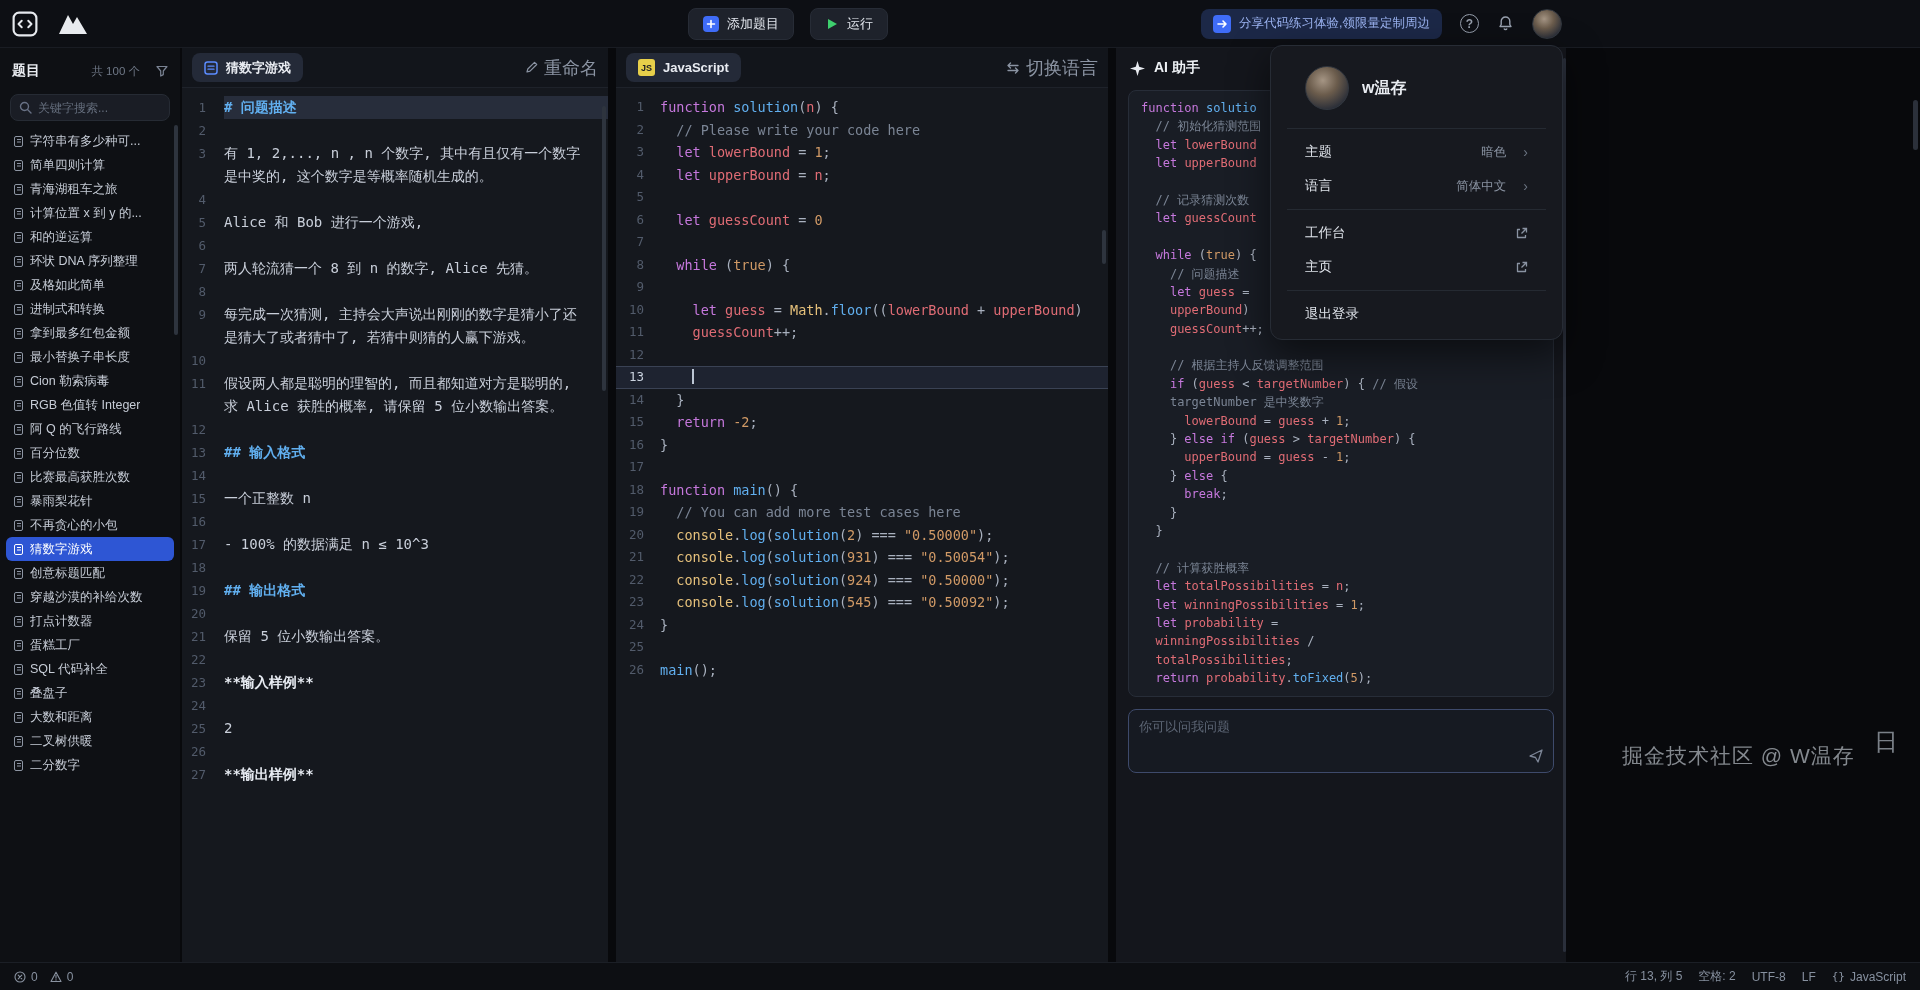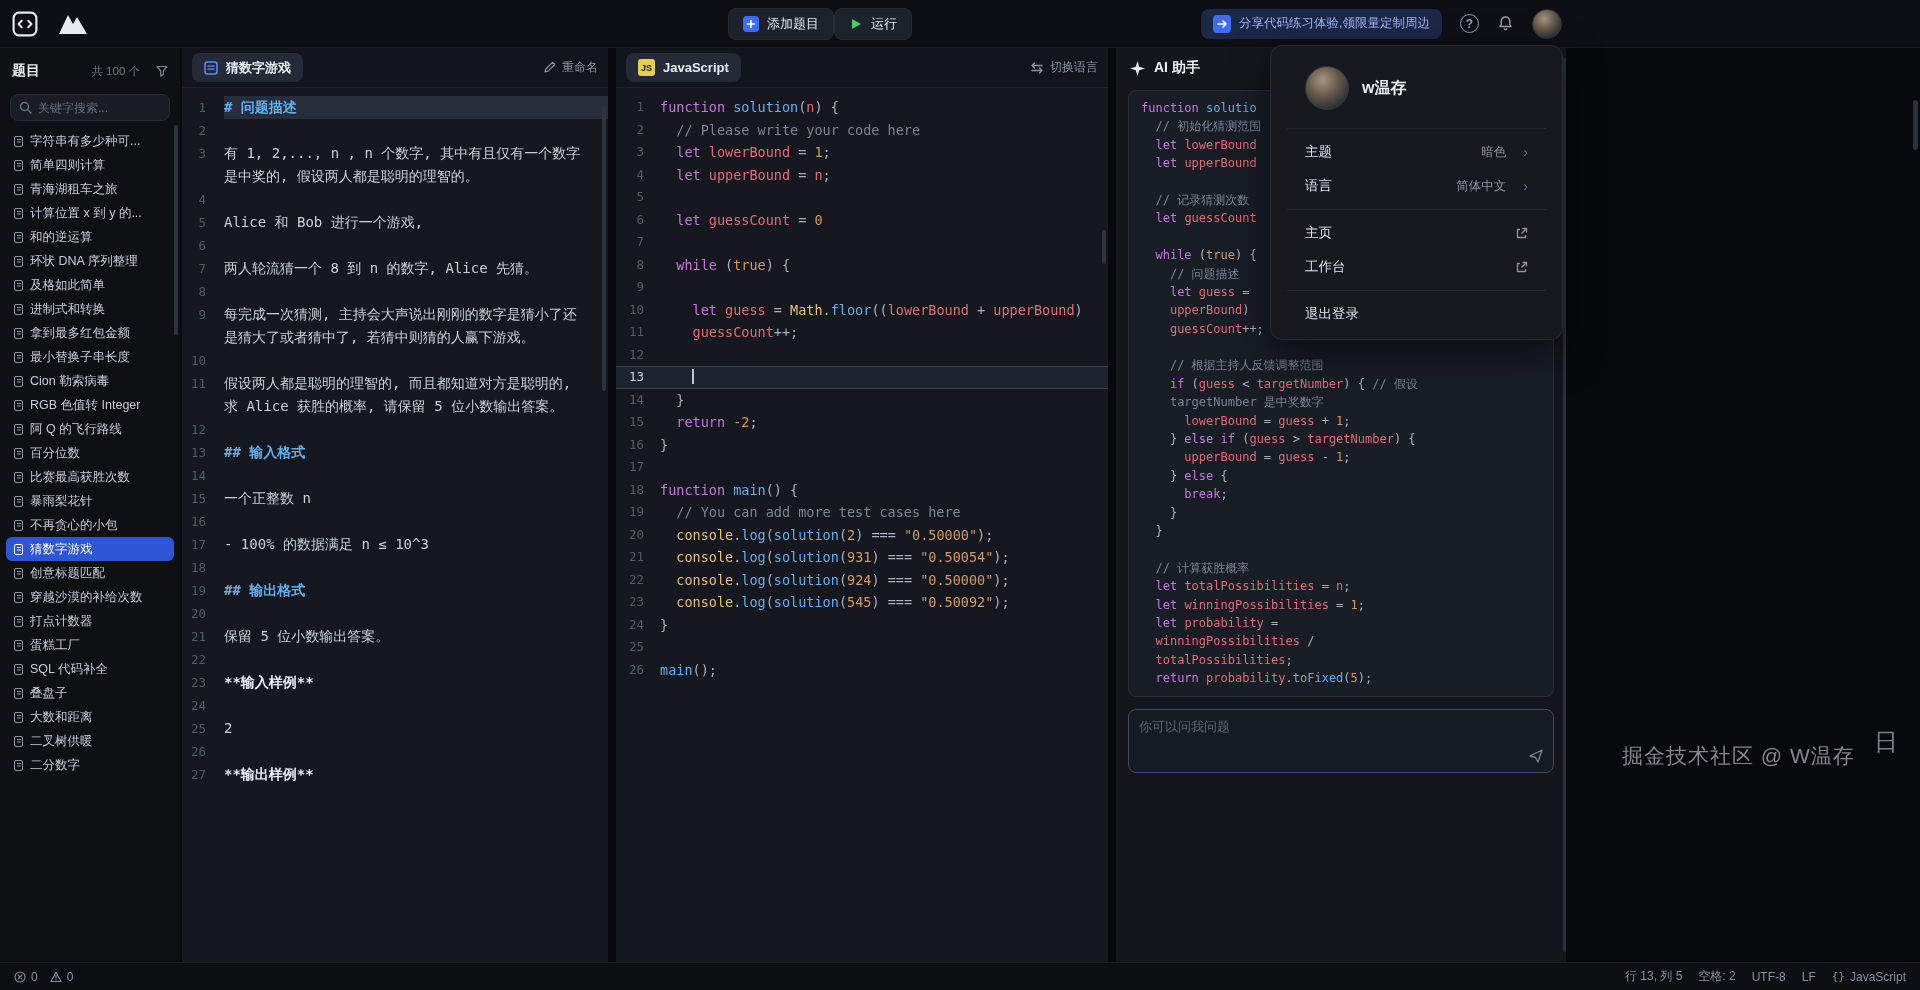--- a/index.html
+++ b/index.html
@@ -4,21 +4,21 @@
 <style>
   *{box-sizing:border-box;margin:0;padding:0}
   html,body{width:1920px;height:990px;overflow:hidden}
   body{background:#08090c;font-family:"Liberation Sans","DejaVu Sans",sans-serif;color:#d7dbe2}
   .app{position:relative;width:1920px;height:990px;background:#08090c}
 
   
   .topbar{position:relative;height:48px;background:#0d0f14;border-bottom:1px solid #191c23;display:flex;align-items:center;padding:0 12px}
   .tb-left{display:flex;align-items:center;gap:18px}
   .logo-box,.logo-mountain{display:flex;align-items:center;cursor:pointer}
-  .tb-center{position:absolute;left:728px;top:50%;transform:translateY(-50%);display:flex;}
+  .tb-center{position:absolute;left:688px;top:50%;transform:translateY(-50%);display:flex;gap:16px}
   .tb-btn{display:flex;align-items:center;gap:8px;height:32px;padding:0 14px;background:#1e222b;border:1px solid #272c36;border-radius:8px;color:#e2e6ed;font-size:13px;font-family:inherit;cursor:pointer}
   .tb-right{position:absolute;right:358px;top:50%;transform:translateY(-50%);display:flex;align-items:center;gap:18px}
   .banner{display:flex;align-items:center;gap:8px;height:30px;padding:0 12px;background:#1c2847;border-radius:8px;color:#9cb4f2;font-size:12.5px;cursor:pointer;white-space:nowrap}
   .icon-circle{width:19px;height:19px;border:1.5px solid #959daa;border-radius:50%;color:#959daa;font-size:12px;display:flex;align-items:center;justify-content:center;font-weight:700;cursor:pointer}
   .bell{cursor:pointer;display:flex}
   .avatar{width:30px;height:30px;border-radius:50%;background:radial-gradient(circle at 40% 32%,#a59584 0%,#6b5c4c 38%,#2a2e38 78%);cursor:pointer;border:1px solid #32373f}
 
   
   .main{display:flex;height:914px;position:relative}
   .sidebar{width:180px;background:#0e1014;position:relative;flex:none}
@@ -40,21 +40,21 @@
   .side-item.selected{background:#2e56d4;color:#fff}
   .side-label{overflow:hidden;text-overflow:ellipsis}
   .doc-icon{width:9px;height:11px;border:1px solid #8d95a3;border-radius:2px;position:relative;flex:none}
   .doc-icon::after{content:"";position:absolute;left:1.5px;right:1.5px;top:2.5px;height:1px;background:#8d95a3;box-shadow:0 2.5px 0 #8d95a3}
   .selected .doc-icon{border-color:#fff}
   .selected .doc-icon::after{background:#fff;box-shadow:0 2.5px 0 #fff}
 
   
   .panel-header{height:40px;display:flex;align-items:center;padding:0 10px;background:#12151b;border-bottom:1px solid #1e222a}
   .tab{display:flex;align-items:center;gap:8px;background:#242a38;padding:0 12px;height:29px;border-radius:8px;color:#e9ecf2;font-size:13px;font-weight:600;cursor:pointer}
-  .hdr-action{margin-left:auto;display:flex;align-items:center;gap:6px;color:#8b94a3;font-size:12px;cursor:pointer;background:none;border:none;font-family:inherit}
+  .hdr-action{margin-left:auto;display:flex;align-items:center;gap:6px;color:#8b94a3;font-size:18px;cursor:pointer;background:none;border:none;font-family:inherit}
   .js-badge{width:17px;height:17px;background:#e7cf4a;border-radius:3px;color:#1b1d22;font-size:9px;font-weight:700;display:flex;align-items:center;justify-content:center}
 
   
   .md-body{padding-top:8px}
   .mrow{display:flex;height:23px;line-height:23px;font-size:14px;font-family:"DejaVu Sans Mono","Liberation Mono",monospace}
   .mrow .lnum{width:42px;flex:none;text-align:right;padding-right:18px;color:#525b6b;font-size:12.5px}
   .lwrap{flex:1;padding-right:6px;overflow:hidden}
   .lwrap.hl{background:#272d3b}
   .mtext{white-space:pre;color:#c9cfda}
   .md-heading{color:#61afef;font-weight:700}
@@ -321,21 +321,21 @@
           <div class="mrow">
             <span class="lnum">2</span>
             <span class="lwrap"><span class="mtext"></span></span>
           </div>
           <div class="mrow">
             <span class="lnum">3</span>
             <span class="lwrap"><span class="mtext">有 1, 2,..., n , n 个数字, 其中有且仅有一个数字</span></span>
           </div>
           <div class="mrow">
             <span class="lnum"></span>
-            <span class="lwrap"><span class="mtext">是中奖的, 假设两人都是聪明的理智的。</span></span>
+            <span class="lwrap"><span class="mtext">是中奖的, 这个数字是等概率随机生成的。</span></span>
           </div>
           <div class="mrow">
             <span class="lnum">4</span>
             <span class="lwrap"><span class="mtext"></span></span>
           </div>
           <div class="mrow">
             <span class="lnum">5</span>
             <span class="lwrap"><span class="mtext">Alice 和 Bob 进行一个游戏,</span></span>
           </div>
           <div class="mrow">
@@ -667,32 +667,32 @@
     </div>
     <div class="um-row">
       <span>语言</span>
       <span class="um-value">
         <span>简体中文</span>
         <span class="chev">›</span>
       </span>
     </div>
     <div class="um-divider"></div>
     <div class="um-row">
+      <span>工作台</span>
+      <svg width="13" height="13" viewBox="0 0 13 13">
+          <path d="M5 2.5H2.5v8h8V8" stroke="#8a93a2" fill="none" stroke-width="1.3" stroke-linejoin="round"></path>
+          <path d="M7.5 1.5h4v4M11.2 1.8L6.5 6.5" stroke="#8a93a2" fill="none" stroke-width="1.3"></path>
+        </svg>
+    </div>
+    <div class="um-row">
       <span>主页</span>
       <svg width="13" height="13" viewBox="0 0 13 13">
           <path d="M5 2.5H2.5v8h8V8" stroke="#8a93a2" fill="none" stroke-width="1.3" stroke-linejoin="round"></path>
           <path d="M7.5 1.5h4v4M11.2 1.8L6.5 6.5" stroke="#8a93a2" fill="none" stroke-width="1.3"></path>
         </svg>
     </div>
-    <div class="um-row">
-      <span>工作台</span>
-      <svg width="13" height="13" viewBox="0 0 13 13">
-          <path d="M5 2.5H2.5v8h8V8" stroke="#8a93a2" fill="none" stroke-width="1.3" stroke-linejoin="round"></path>
-          <path d="M7.5 1.5h4v4M11.2 1.8L6.5 6.5" stroke="#8a93a2" fill="none" stroke-width="1.3"></path>
-        </svg>
-    </div>
     <div class="um-divider"></div>
     <div class="um-row">
       <span>退出登录</span>
     </div>
   </div>
 
 </div>
 
 </body></html>

